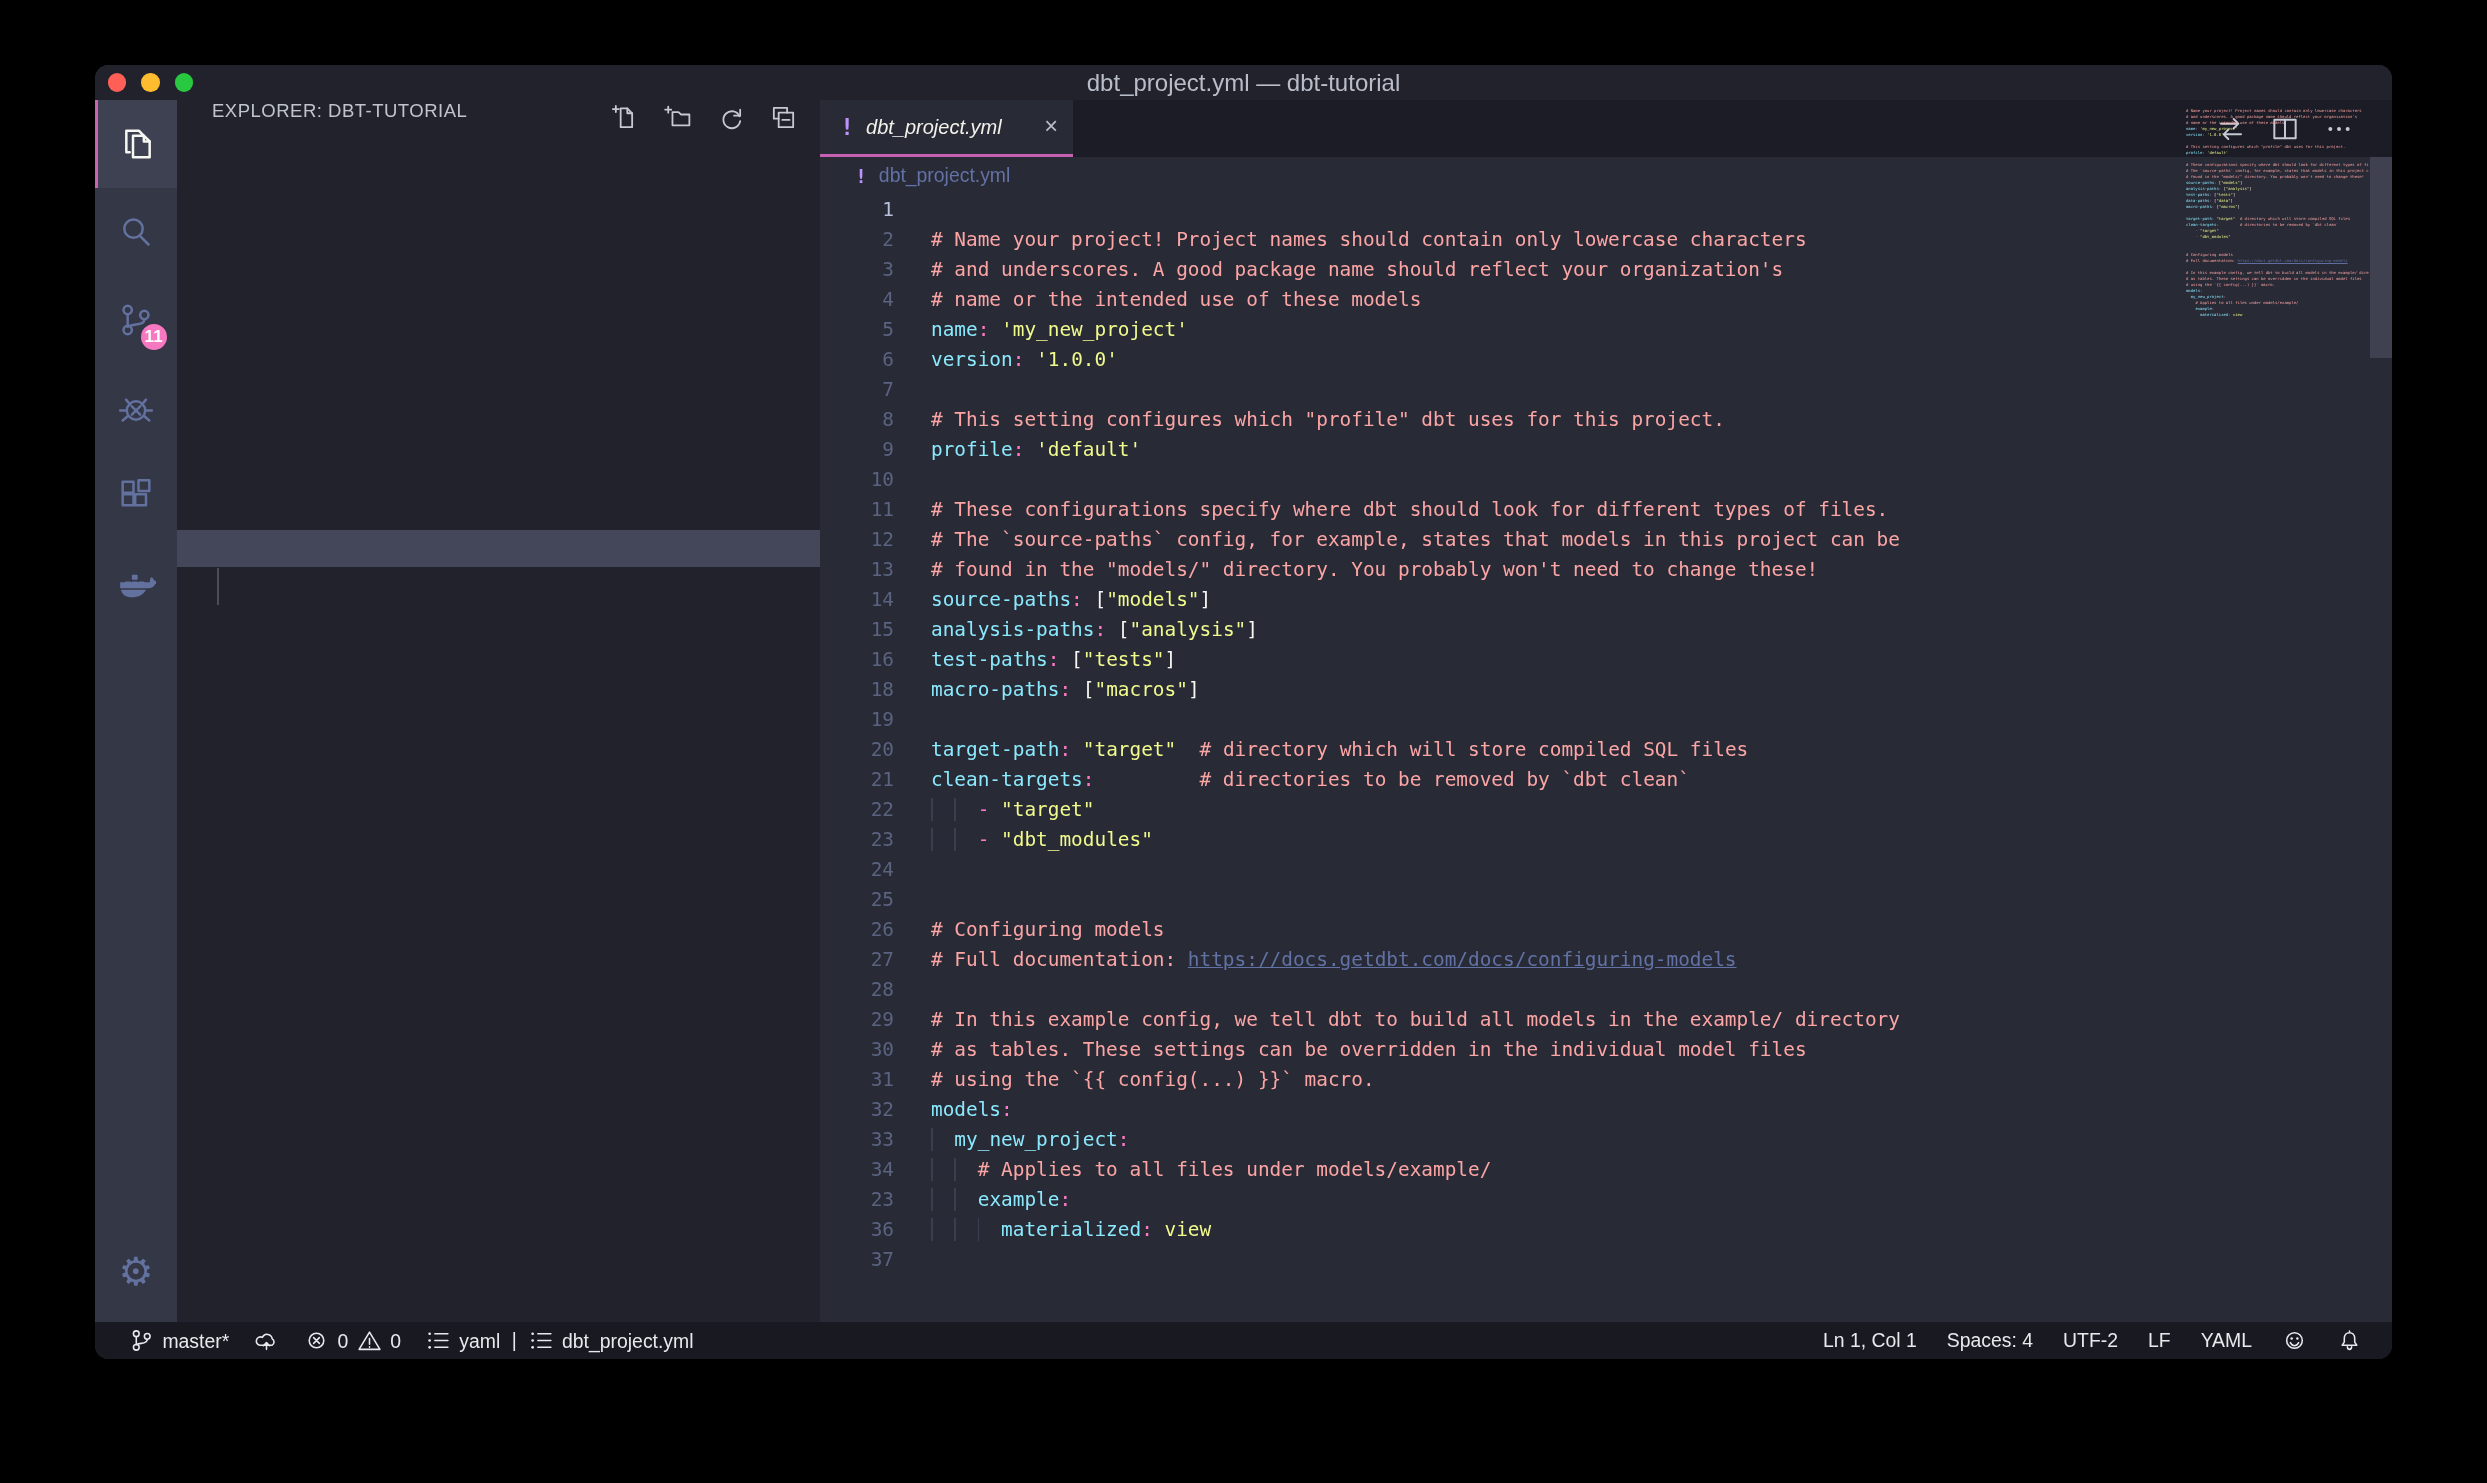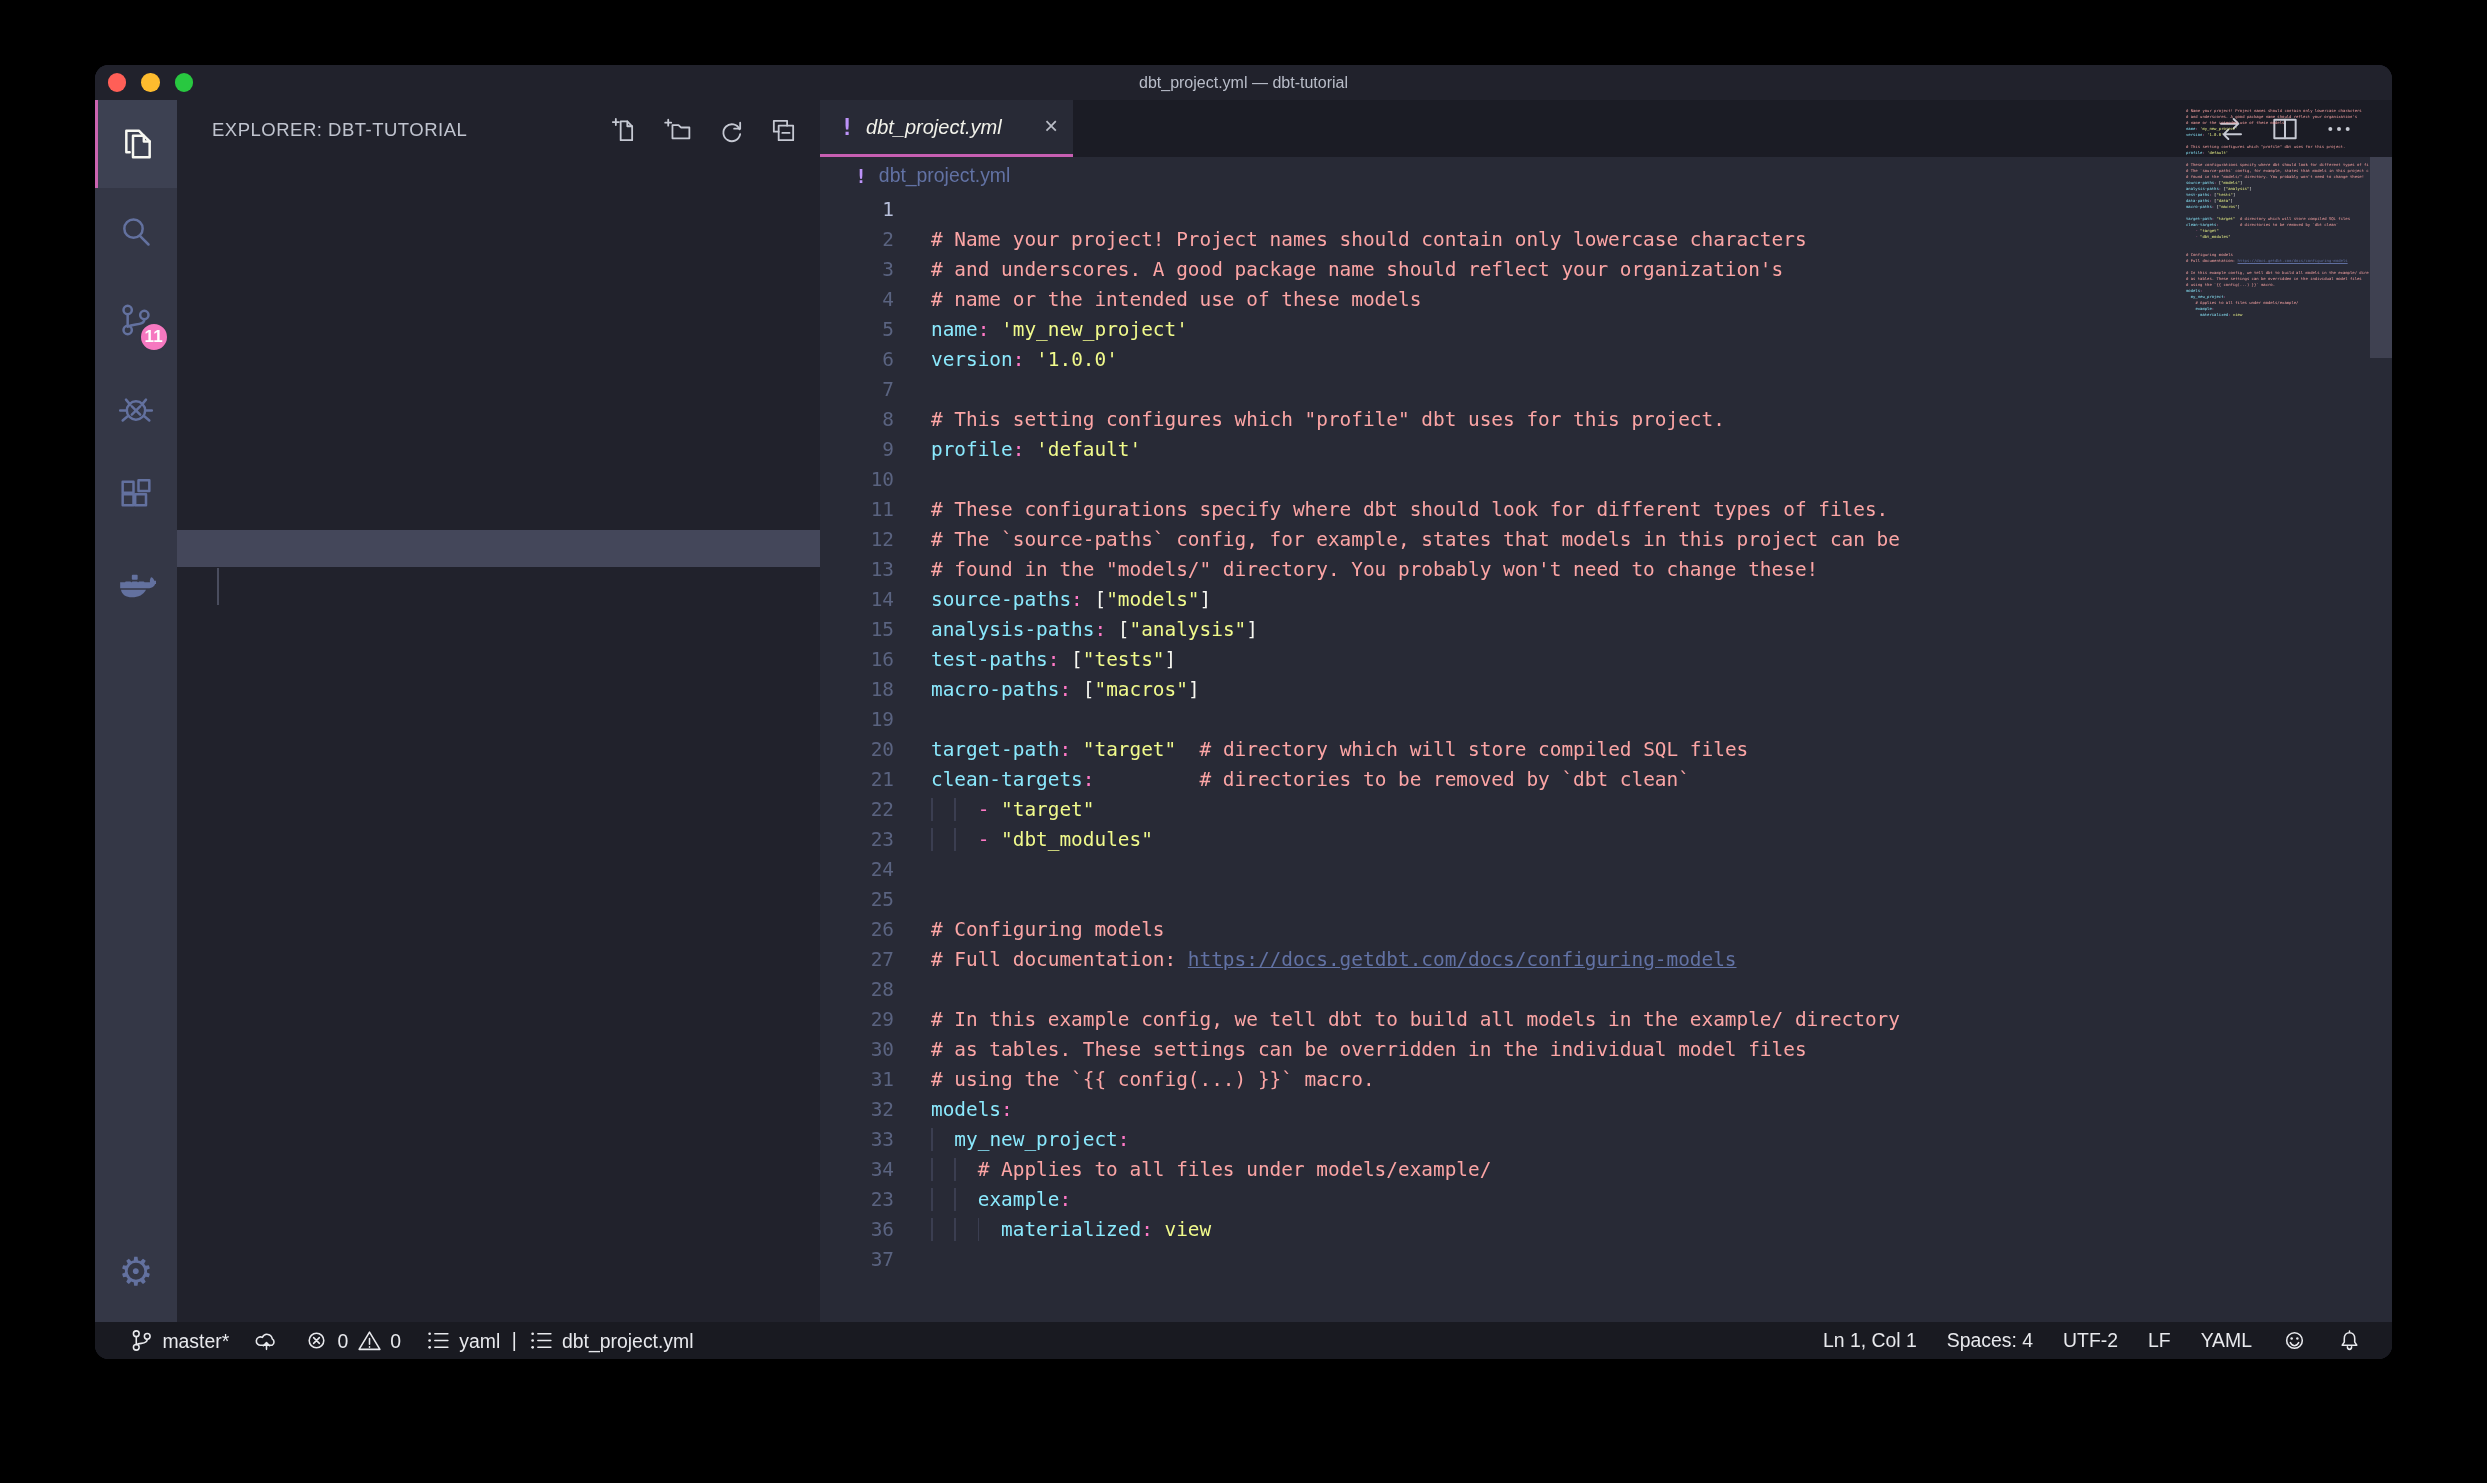--- a/index.html
+++ b/index.html
@@ -8,36 +8,36 @@
   svg{display:block;}
 
   .window{position:absolute;left:95px;top:65px;width:2297px;height:1294px;background:#282a36;
     border-radius:13.5px;overflow:hidden;box-shadow:0 0 0 0.8px rgba(0,0,0,.65),0 34px 76px rgba(0,0,0,.6);
     display:flex;flex-direction:column;}
 
   
   .titlebar{height:35px;background:#21222c;position:relative;flex:none;display:flex;align-items:center;justify-content:center;}
   .traffic{position:absolute;left:12.6px;top:8.4px;display:flex;gap:15px;}
   .light{width:18.5px;height:18.5px;border-radius:50%;}
-  .title-text{font-size:16px;color:#b9bdc9;}
+  .title-text{font-size:24px;color:#b9bdc9;}
 
   
   .main{flex:1;display:flex;min-height:0;}
 
   .activitybar{width:82px;background:#343746;flex:none;display:flex;flex-direction:column;position:relative;}
   .ab-item{height:88px;display:flex;align-items:center;justify-content:center;color:#63719f;position:relative;}
   .ab-item.active{color:#f8f8f2;background:#3d4152;border-left:3.4px solid #cb64b0;}
   .ab-badge{position:absolute;right:8.4px;bottom:11.8px;min-width:30px;height:30px;border-radius:15px;background:#f678c0;
     border:2.5px solid #343746;color:#fff;font-size:17px;font-weight:bold;display:flex;align-items:center;justify-content:center;}
   .ab-bottom{margin-top:auto;margin-bottom:6.7px;}
   .gear-glyph{font-size:39px;line-height:1;font-family:"DejaVu Sans",sans-serif;}
 
   
   .sidebar{width:643px;background:#21222c;flex:none;display:flex;flex-direction:column;}
-  .sb-header{height:60px;flex:none;display:flex;align-items:center;padding:0 20px 0 35px;}
+  .sb-header{height:60px;flex:none;display:flex;padding:0 20px 0 35px;}
   .sb-title{font-size:18.5px;letter-spacing:0.5px;color:#c0c4cf;}
   .sb-tools{margin-left:auto;display:flex;gap:18.5px;color:#c6c9d3;}
   .tool-btn{width:34px;height:34px;display:flex;align-items:center;justify-content:center;border-radius:6.7px;}
   .tree{position:relative;flex:1;}
   .row{height:37px;display:flex;align-items:center;font-size:22px;position:relative;padding-right:20px;}
   .row.selected{background:#44475a;}
   .warn-glyph{color:#bd93f9;font-weight:bold;font-size:23.6px;font-family:"DejaVu Sans Mono",monospace;}
   .tree-guide{position:absolute;left:40px;width:1.7px;background:#4a4d5e;}
 
   

